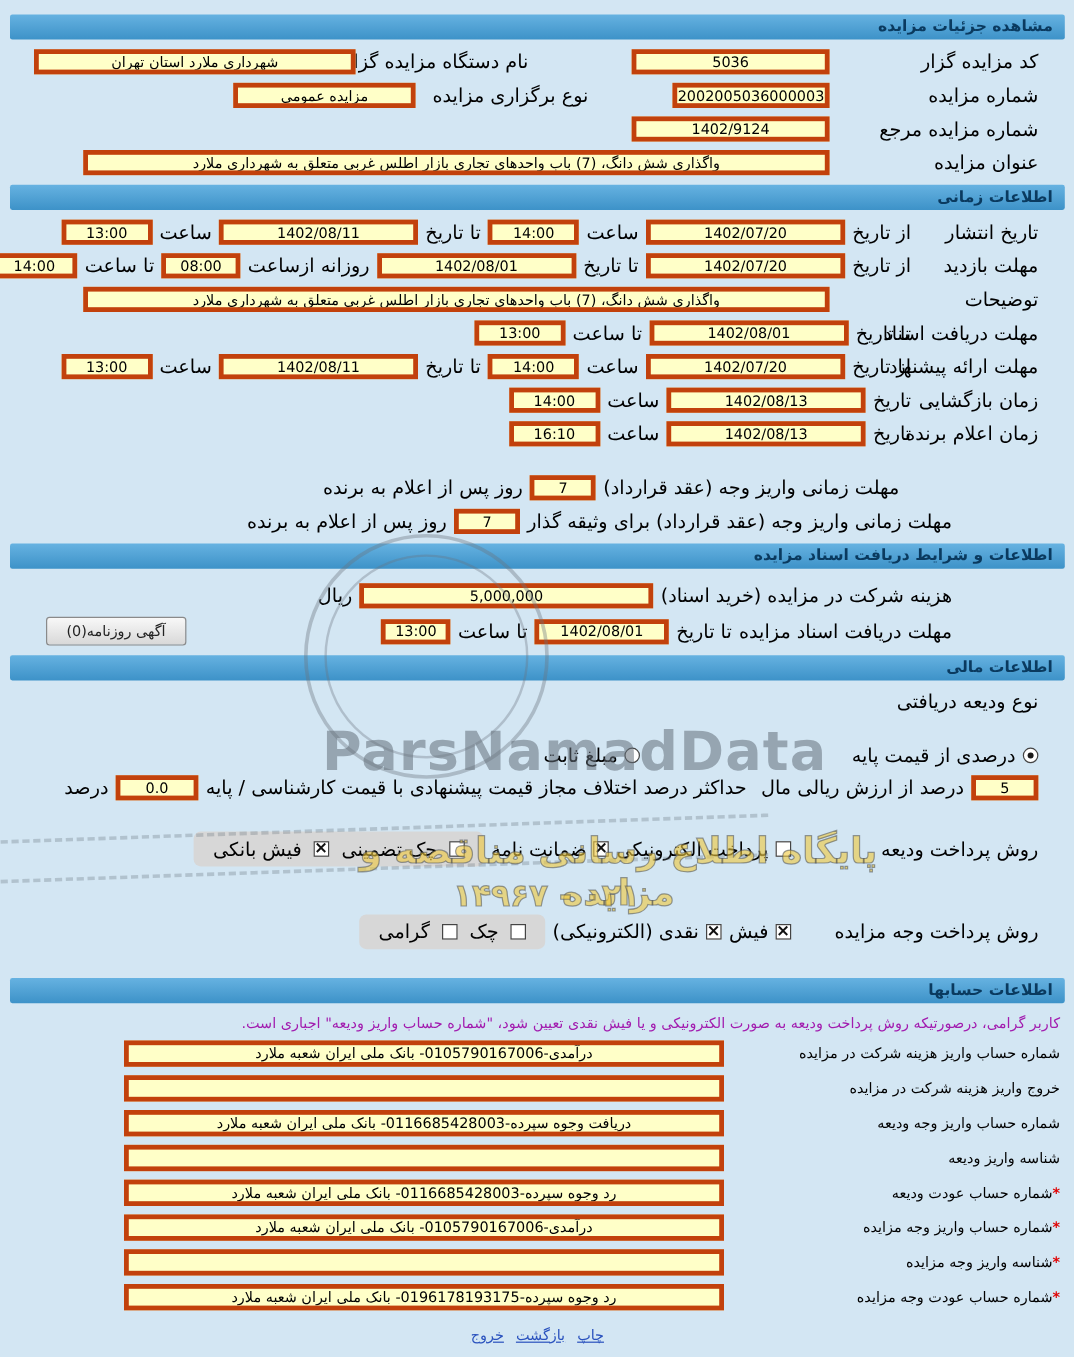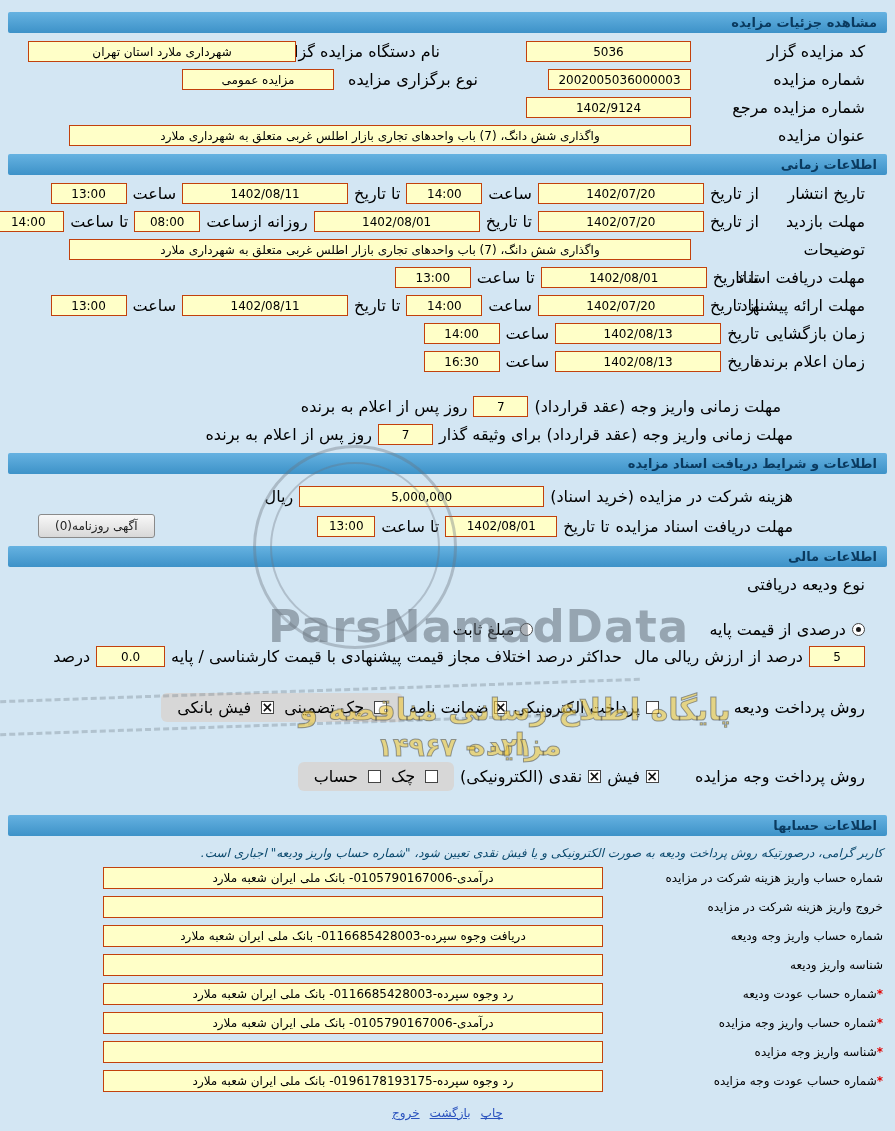--- a/index.html
+++ b/index.html
@@ -15,41 +15,41 @@
     height:21px; display:flex; align-items:center;
     background:linear-gradient(to bottom,#66b2e1,#3d92c8);
     border-radius:2px; padding:0 10px;
     color:#0a3a5f; font-weight:bold; font-size:13px;
     margin:8px 0;
   }
   .row { display:flex; align-items:center; gap:6px; padding-right:22px; margin:7px 0; }
   .lbl { flex:0 0 auto; white-space:nowrap; font-size:16px; }
   .fld {
     flex:0 0 auto; height:21px; background:#ffffc8;
-    border:1px solid #c2410c;
+    border:4px solid #c2410c;
     display:flex; align-items:center; justify-content:center;
     font-size:12px; overflow:hidden; white-space:nowrap;
   }
   .ltr { direction:ltr; }
   .btn {
     font-family:inherit; font-size:12px; color:#222;
     background:linear-gradient(to bottom,#f8f8f8,#d8d8d8);
     border:1px solid #8a8a8a; border-radius:3px;
     height:24px; padding:0 16px; cursor:pointer; flex:0 0 auto;
   }
   .chk { flex:0 0 auto; width:13px; height:13px; background:#fff; border:1px solid #444; position:relative; }
   .chk.checked::after { content:"×"; position:absolute; left:0; right:0; top:-3px; text-align:center; font-size:14px; font-weight:bold; color:#111; }
   .radio { flex:0 0 auto; width:13px; height:13px; background:#fff; border:1px solid #444; border-radius:50%; position:relative; }
   .radio.checked::after { content:""; position:absolute; inset:3px; border-radius:50%; background:#1a1a1a; }
   .graybox { display:flex; align-items:center; gap:10px; background:#d7d7d7; border-radius:6px; padding:5px 16px; flex:0 0 auto; }
   .acc-row { display:flex; align-items:center; gap:8px; padding-right:4px; margin:7px 0; }
   .acc-lbl { flex:0 0 auto; width:272px; white-space:nowrap; font-size:12px; }
   .star { color:#e00000; font-weight:bold; }
   .acc-fld { width:500px; height:22px; }
-  .notice { color:#0c4a6e; font-size:12px; padding:2px 4px 0;font-style:italic; }
+  .notice { color:#a21caf; font-size:12px; padding:2px 4px 0; }
   .footer { display:flex; justify-content:center; gap:10px; margin-top:14px; }
   .flink { color:#2a52be; text-decoration:underline; font-size:12px; cursor:pointer; }
   
   .wm { position:absolute; inset:0; pointer-events:none; z-index:40;margin-top:32px; }
   .wm-circle { position:absolute; left:253px; top:413px; width:204px; height:204px; border:3px solid rgba(105,115,125,.38); border-radius:50%; }
   .wm-circle::before { content:""; position:absolute; inset:14px; border:2px solid rgba(105,115,125,.34); border-radius:50%; }
   .wm-brand { position:absolute; left:268px; top:568px; font-size:45px; font-weight:bold; color:rgba(100,112,122,.55); letter-spacing:1px; direction:ltr; }
   .wm-dash { position:absolute; height:0; border-top:3px dashed rgba(100,112,124,.30); }
   .wm-dash1 { left:0; top:657px; width:640px; transform:rotate(-2deg); }
   .wm-dash2 { left:0; top:690px; width:640px; transform:rotate(-2deg); }
@@ -68,21 +68,21 @@
 
   <div class="row">
     <span class="lbl" style="width:168px">کد مزایده گزار</span>
     <span class="fld ltr" style="width:165px">5036</span>
     <span class="lbl" style="width:138px;margin-right:80px">نام دستگاه مزایده گزار</span>
     <span class="fld" style="width:268px">شهرداری ملارد استان تهران</span>
   </div>
 
   <div class="row">
     <span class="lbl" style="width:168px">شماره مزایده</span>
-    <span class="fld ltr" style="width:143px">2002005036000003</span>
+    <span class="fld ltr" style="width:131px">2002005036000003</span>
     <span class="lbl" style="width:138px;margin-right:64px">نوع برگزاری مزایده</span>
     <span class="fld" style="width:152px">مزایده عمومی</span>
   </div>
 
   <div class="row">
     <span class="lbl" style="width:168px">شماره مزایده مرجع</span>
     <span class="fld ltr" style="width:165px">1402/9124</span>
   </div>
 
   <div class="row">
@@ -149,25 +149,25 @@
     <span class="fld ltr" style="width:166px">1402/08/13</span>
     <span class="lbl">ساعت</span>
     <span class="fld ltr" style="width:76px">14:00</span>
   </div>
 
   <div class="row">
     <span class="lbl" style="width:100px">زمان اعلام برنده</span>
     <span class="lbl">تاریخ</span>
     <span class="fld ltr" style="width:166px">1402/08/13</span>
     <span class="lbl">ساعت</span>
-    <span class="fld ltr" style="width:76px">16:30</span>
+    <span class="fld ltr" style="width:76px">16:10</span>
   </div>
 
   <div class="row" style="margin-top:24px">
-    <span class="lbl" style="margin-right:84px">مهلت زمانی واریز وجه (عقد قرارداد)</span>
+    <span class="lbl" style="margin-right:116px">مهلت زمانی واریز وجه (عقد قرارداد)</span>
     <span class="fld ltr" style="width:55px">7</span>
     <span class="lbl">روز پس از اعلام به برنده</span>
   </div>
 
   <div class="row">
     <span class="lbl" style="margin-right:72px">مهلت زمانی واریز وجه (عقد قرارداد) برای وثیقه گذار</span>
     <span class="fld ltr" style="width:55px">7</span>
     <span class="lbl">روز پس از اعلام به برنده</span>
   </div>
 
@@ -230,21 +230,21 @@
   <div class="row" style="margin-top:40px">
     <span class="lbl" style="width:134px">روش پرداخت وجه مزایده</span>
     <span class="chk checked" style="margin-right:66px"></span>
     <span class="lbl">فیش</span>
     <span class="chk checked"></span>
     <span class="lbl">نقدی (الکترونیکی)</span>
     <span class="graybox">
       <span class="chk"></span>
       <span class="lbl">چک</span>
       <span class="chk"></span>
-      <span class="lbl">حساب</span>
+      <span class="lbl">گرامی</span>
     </span>
   </div>
 
   <div class="sec" style="margin-top:24px">
     <span>اطلاعات حسابها</span>
   </div>
 
   <div class="notice">کاربر گرامی، درصورتیکه روش پرداخت ودیعه به صورت الکترونیکی و یا فیش نقدی تعیین شود، "شماره حساب واریز ودیعه" اجباری است.</div>
 
   <div class="acc-row">

